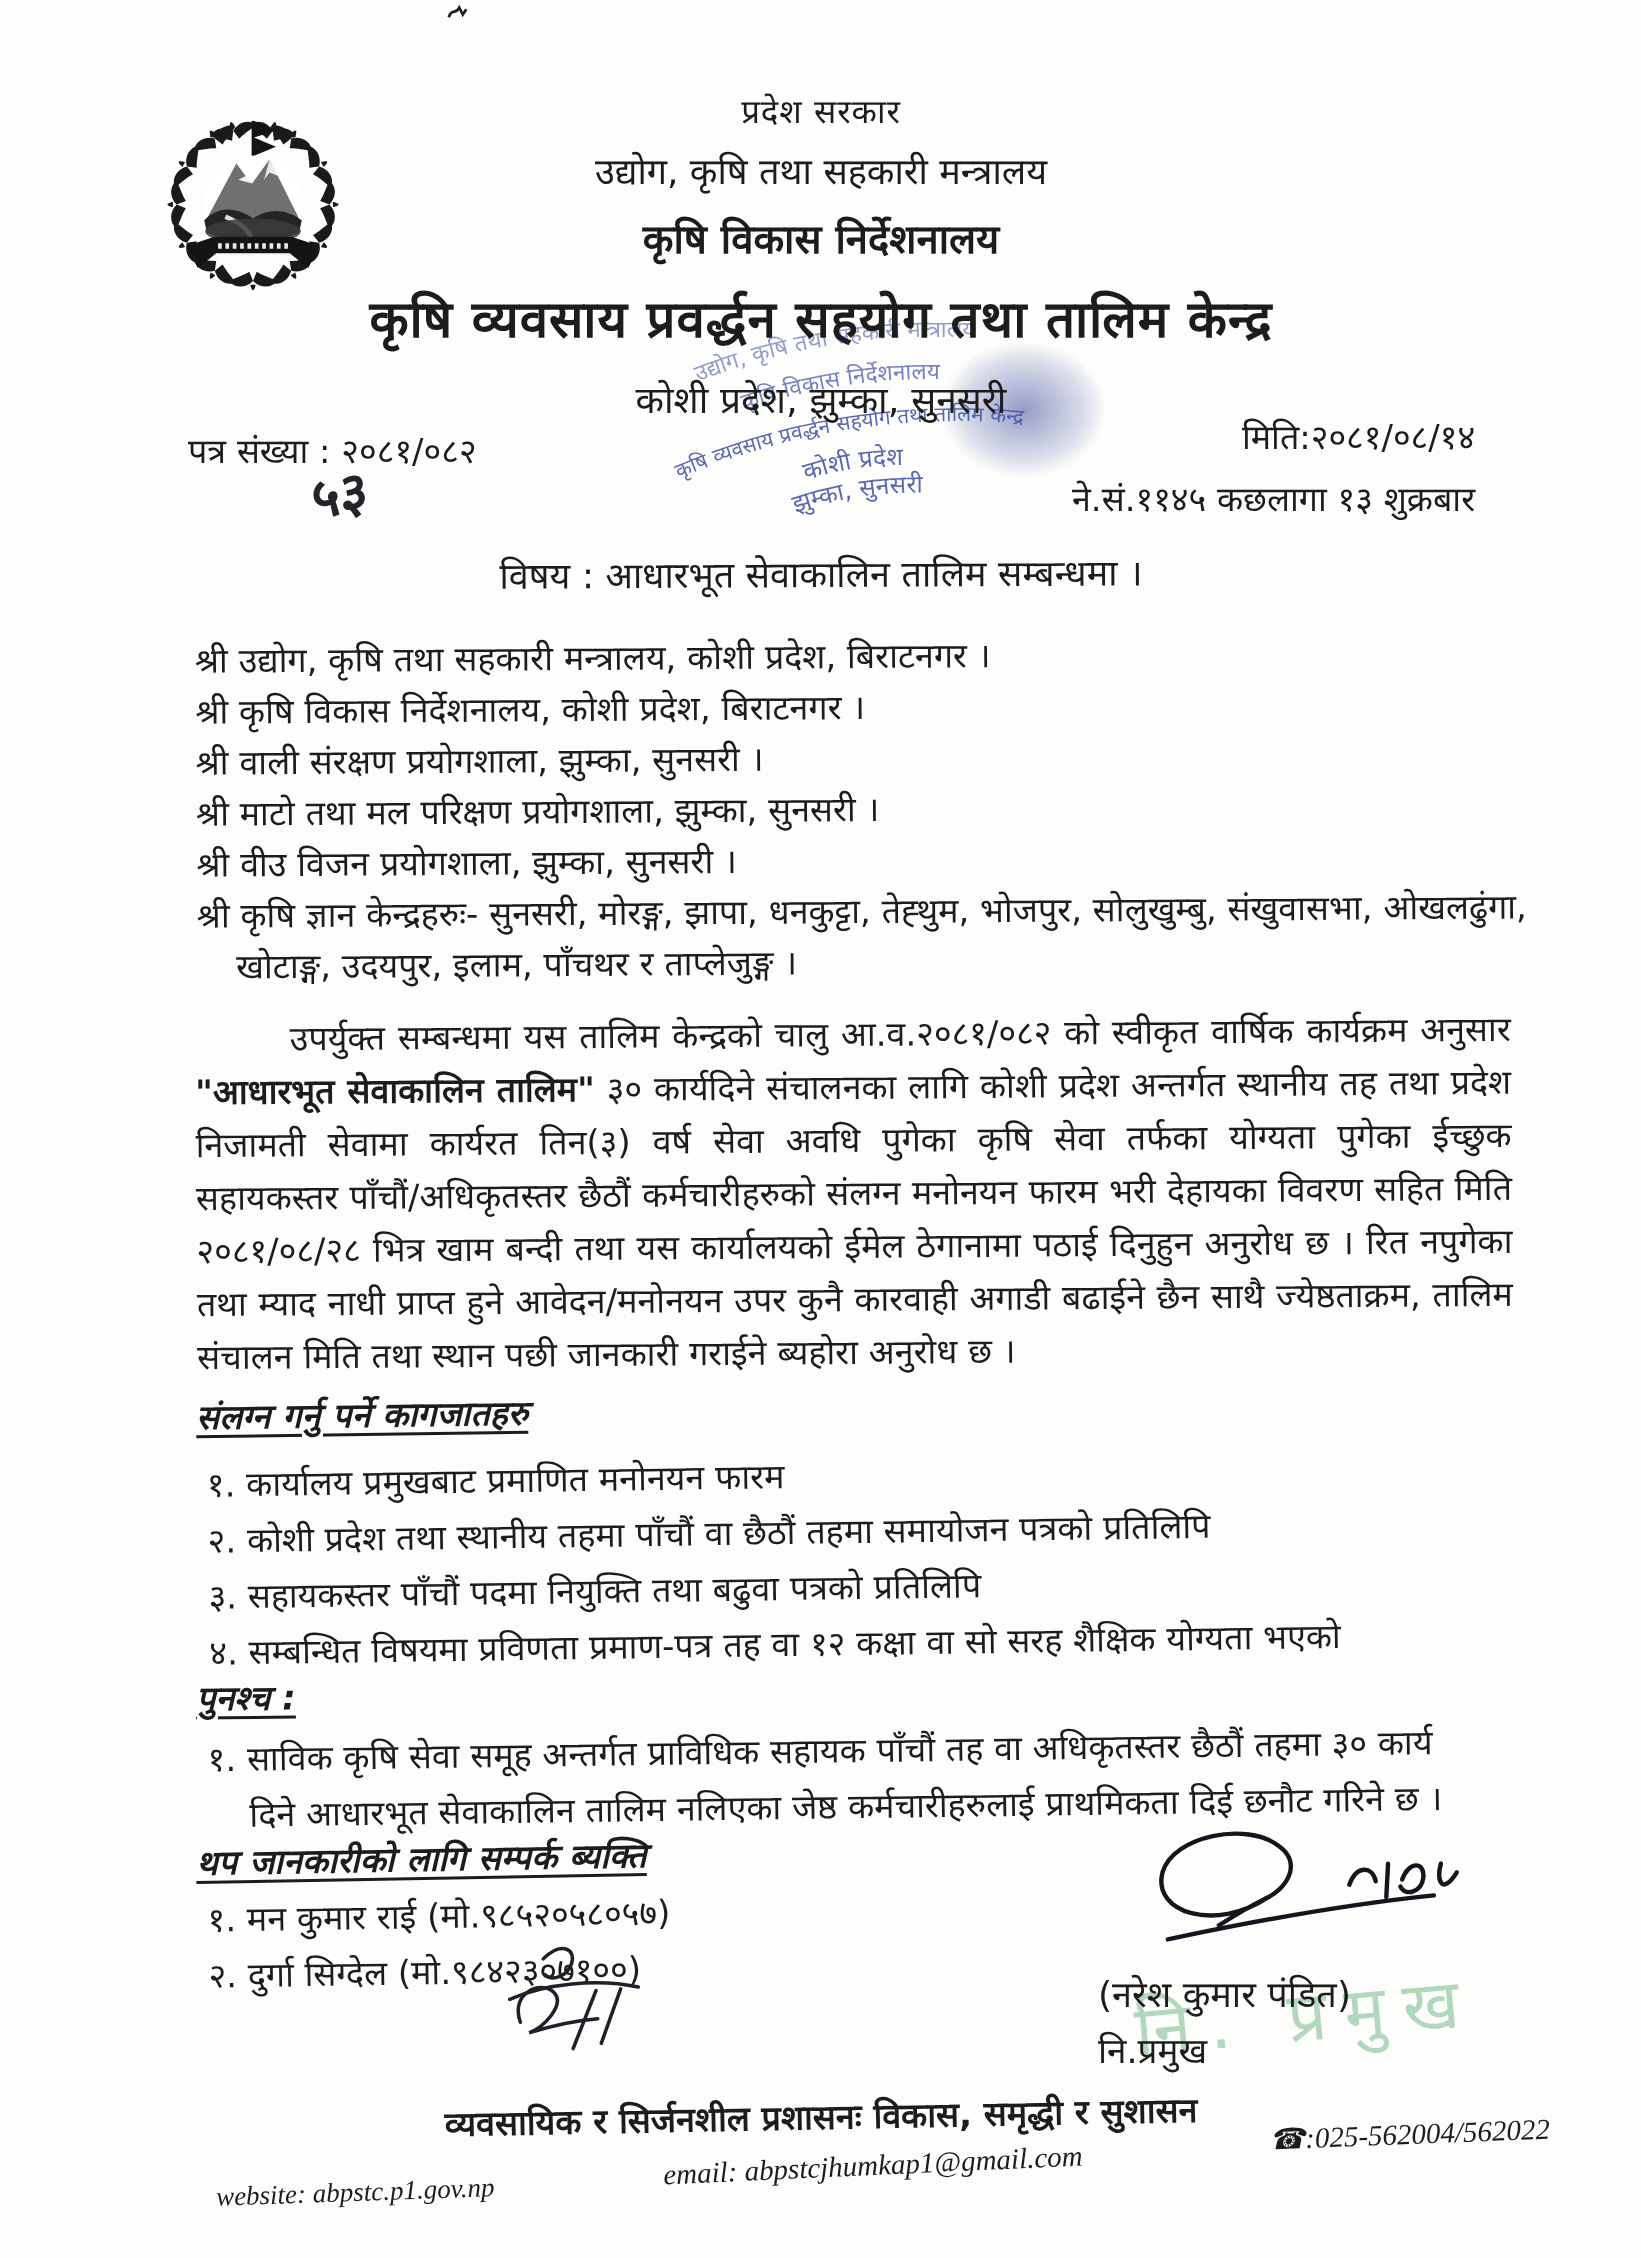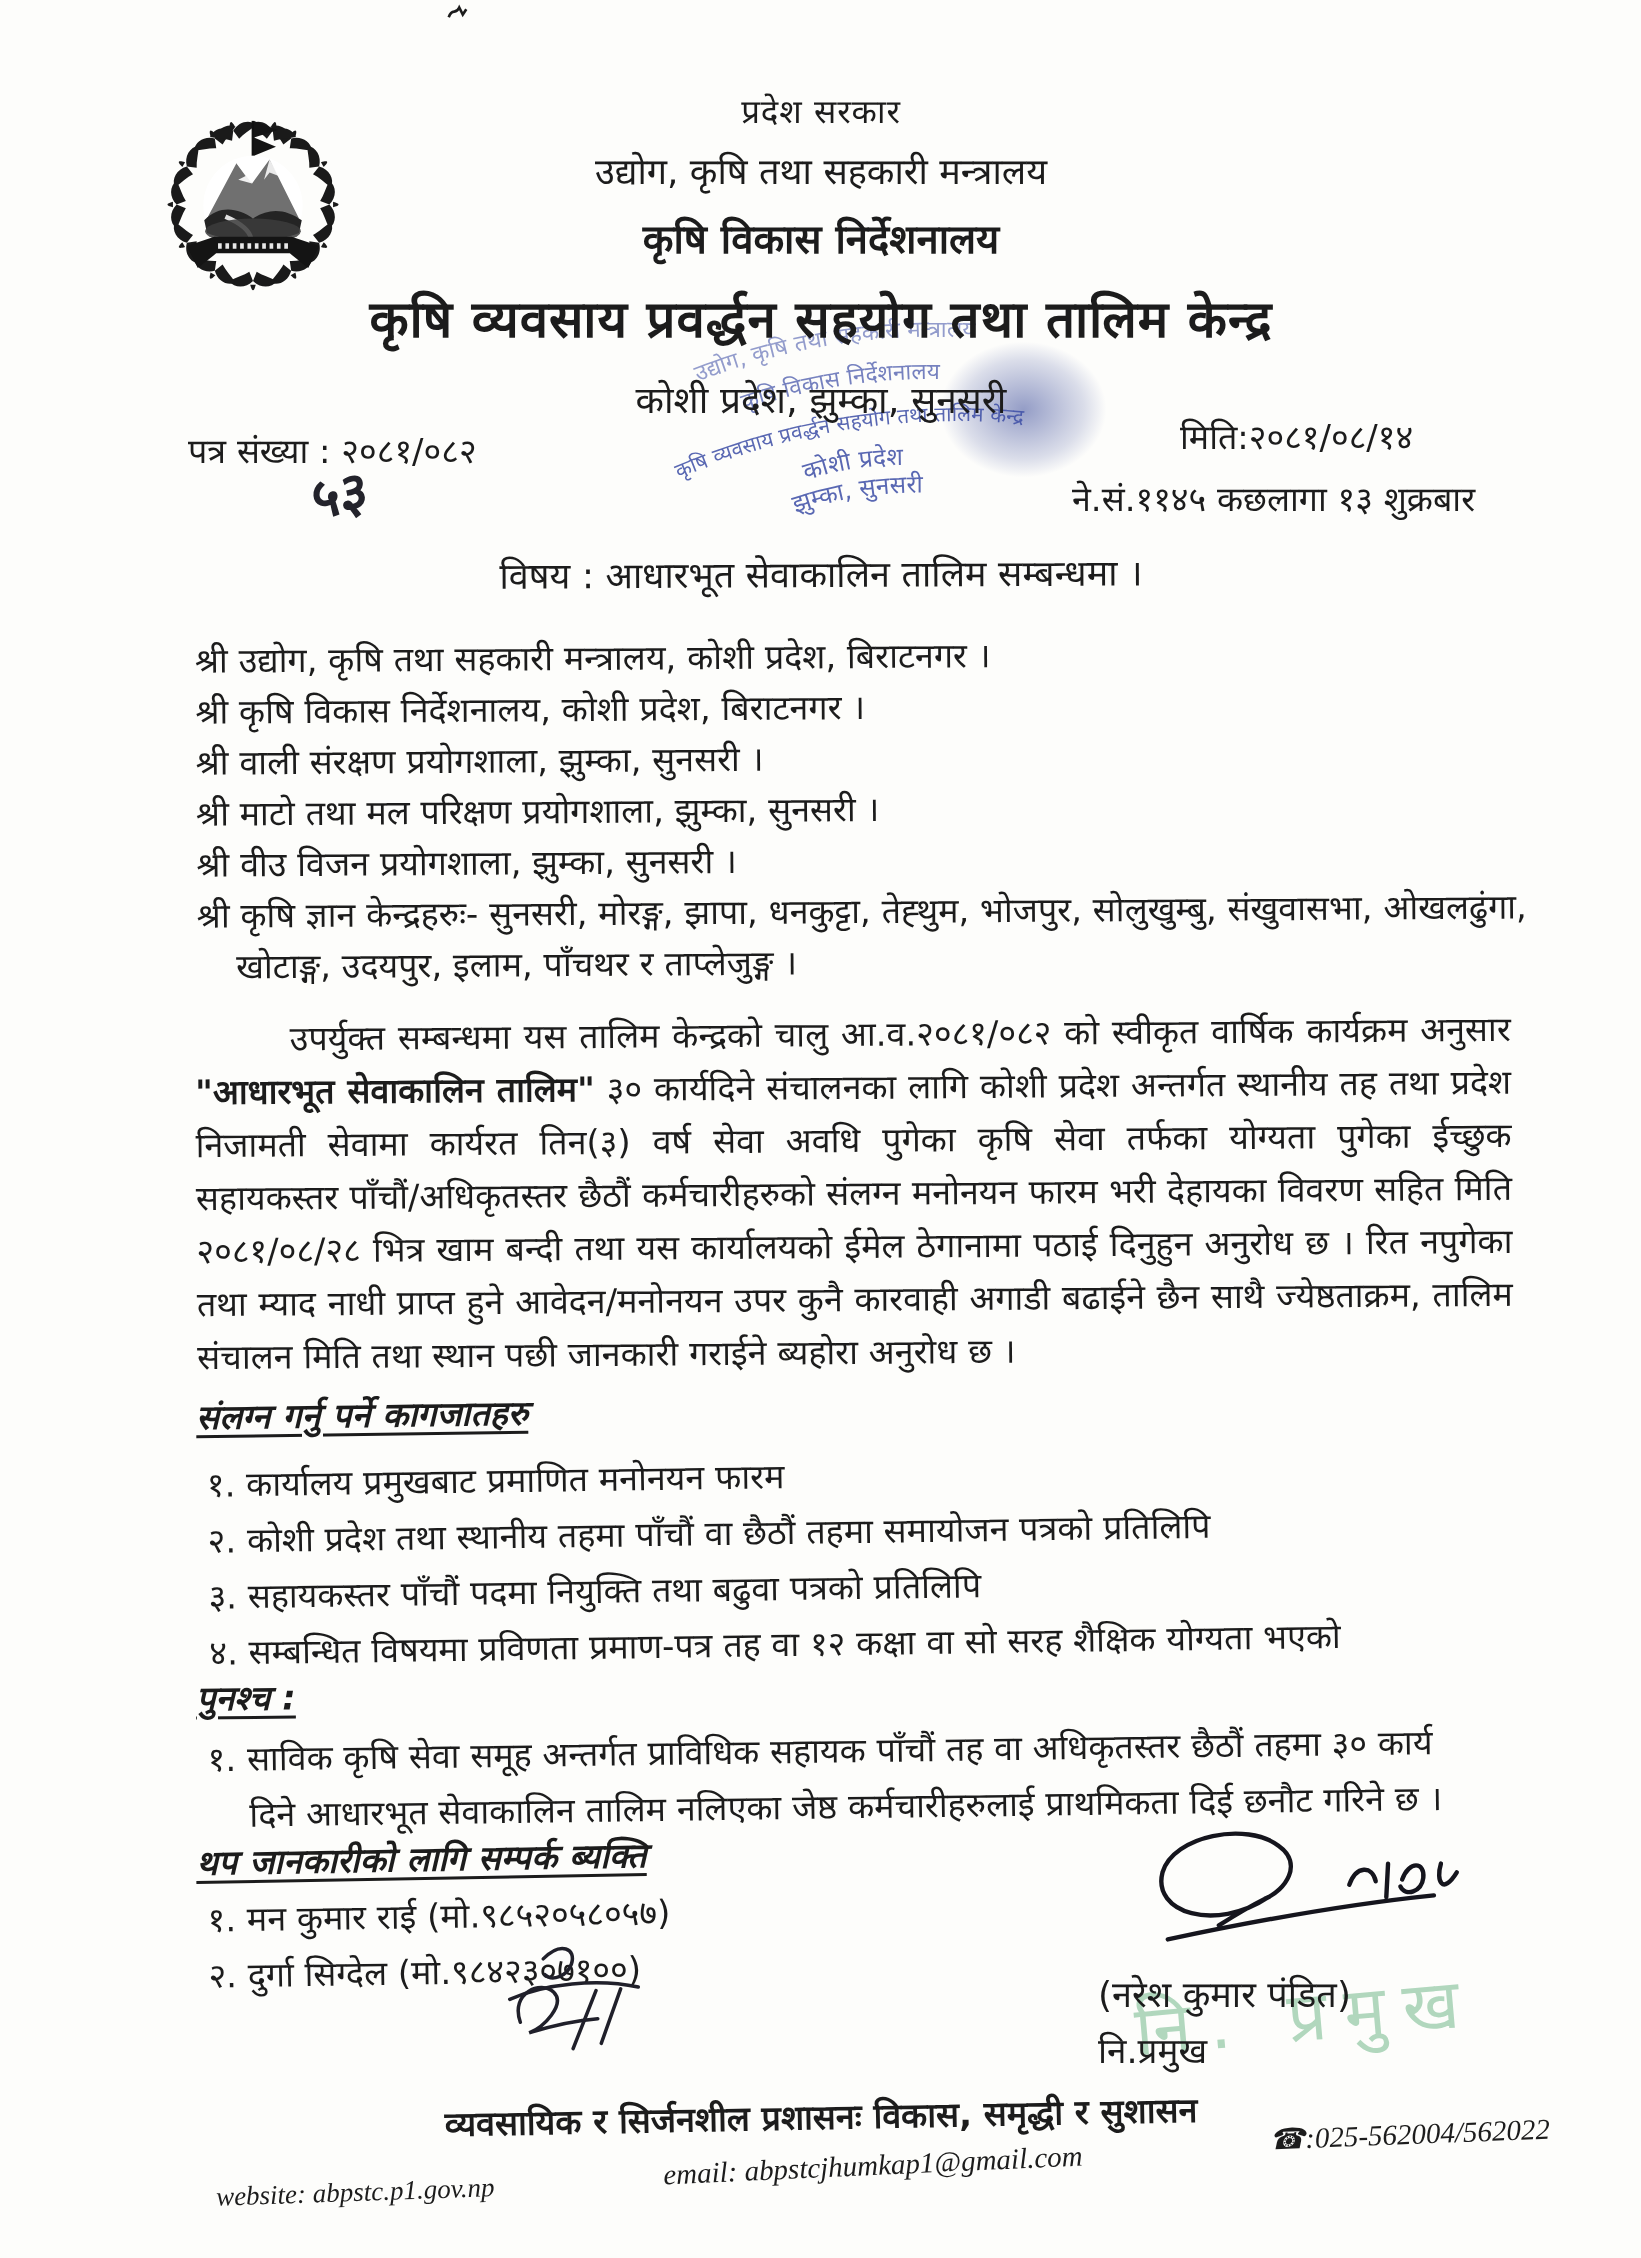--- a/index.html
+++ b/index.html
@@ -16,21 +16,21 @@
   .lh-gov{font-size:33px; letter-spacing:0.9px;}
   .lh-ministry{font-size:36px; margin-top:13.2px;}
   .lh-directorate{font-size:40px; font-weight:700; margin-top:15px;}
   .lh-office{font-size:51px; font-weight:700; margin-top:17px; letter-spacing:0.9px;}
   .lh-address{font-size:37px; margin-top:21px;}
   
   .meta-left{left:188px; top:422px; font-size:34px; line-height:58px; z-index:3;}
   .handwritten-no{left:311px; top:455px; font-size:55px; color:#23232b;
     transform:rotate(-10deg) skewX(-6deg); z-index:3; font-weight:600;}
   .meta-right{left:1072px; top:413px; font-size:34px; z-index:3; text-align:left;}
-  .meta-date{margin-left:108px;}
+  .meta-date{margin-left:86px;text-align:right;}
   .meta-nepal-sambat{margin-top:16px;}
   .subject{top:549px; left:0; width:100%; text-align:center; font-size:36px;
     transform:rotate(-0.3deg); z-index:3;}
   
   .addressees{left:196px; top:631px; width:1341px; font-size:34px; transform:rotate(-0.4deg); z-index:3;}
   .addressees .row{line-height:51px; margin-bottom:0;}
   .addressees .row.cont{padding-left:39px;}
   
   .body-para{left:196px; top:1008px; width:1316px; font-size:34px; line-height:53px;
     text-align:justify; text-indent:95px; transform:rotate(-0.45deg); z-index:3; margin:0;}

